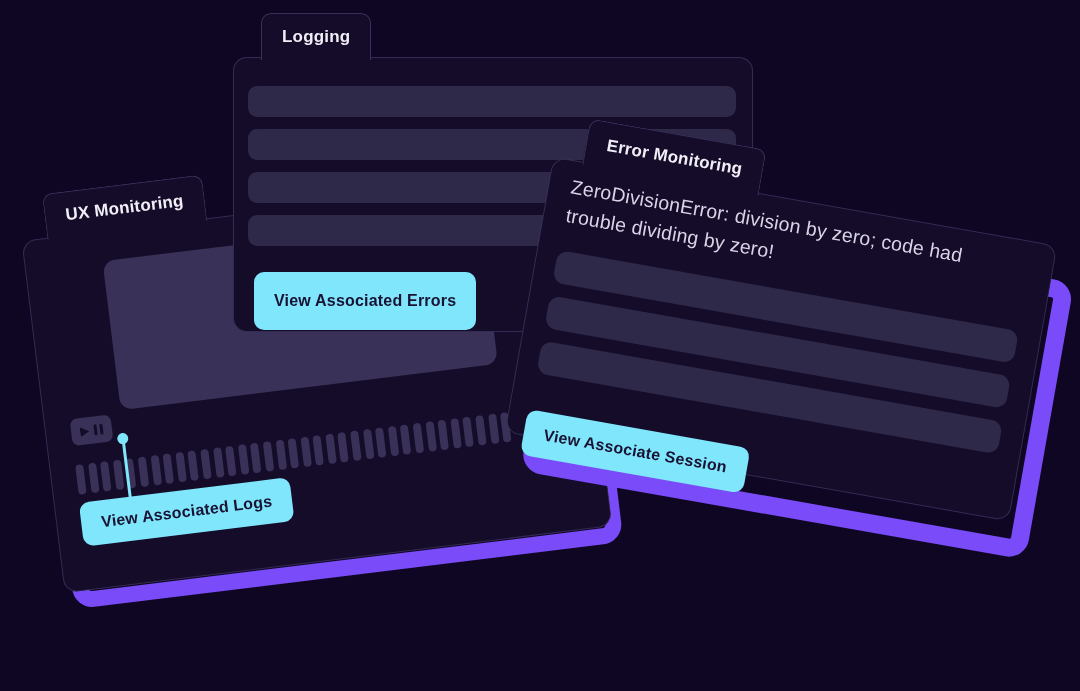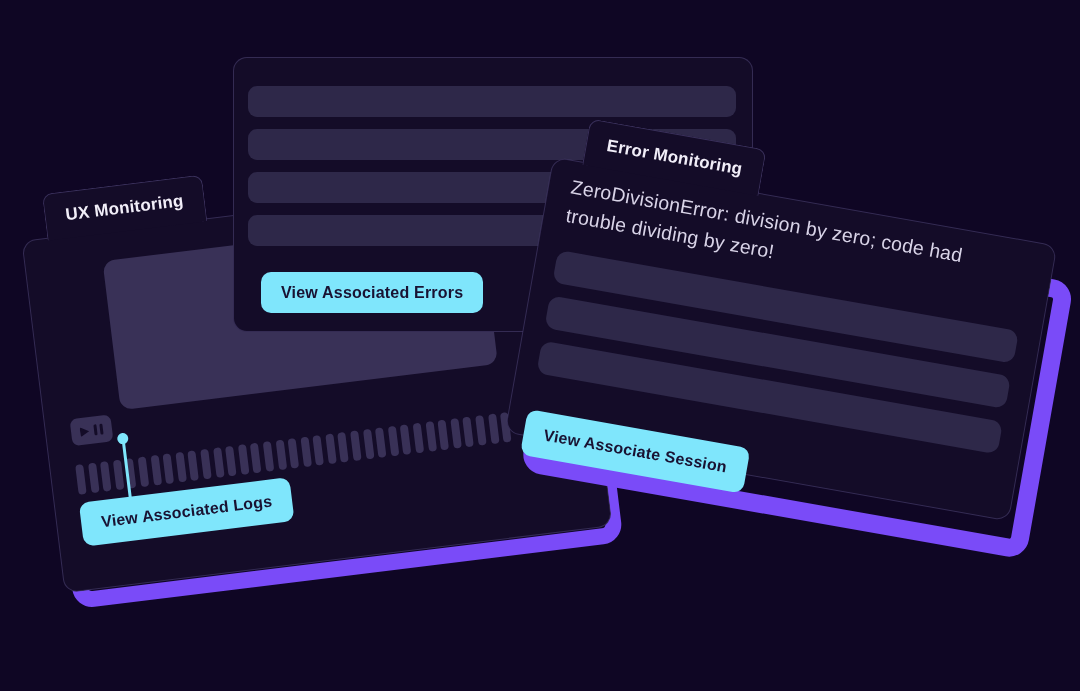--- a/index.html
+++ b/index.html
@@ -62,21 +62,21 @@
   .playhead{position:absolute;left:70px;top:202px;width:11px;height:74px;z-index:2;cursor:grab;}
   .playhead::before{content:"";position:absolute;left:0;top:0;width:11px;height:11px;
     border-radius:50%;background:var(--cyan,#7fe6fc);}
   .playhead::after{content:"";position:absolute;left:50%;transform:translateX(-50%);
     top:9px;bottom:0;width:3.5px;border-radius:3px;background:var(--cyan,#7fe6fc);}
   .card-ux .cta{left:24px;top:266px;height:44px;}
   
   .card-logging{left:233px;top:57px;width:520px;height:275px;}
   .card-logging .tab{left:28px;top:-44px;}
   .card-logging .lines{left:14px;right:16px;top:28px;gap:12px;}
-  .card-logging .cta{left:27px;top:214px;height:41px;}
+  .card-logging .cta{left:20px;top:214px;height:58px;}
   
   .card-error{left:525px;top:199px;width:512px;height:280px;transform:rotate(10deg);}
   .card-error .tab{left:30px;top:-44px;}
   .message{
     position:absolute;left:22px;top:11px;width:480px;z-index:2;
     color:var(--text-msg,#d8d3e7);font-size:19.5px;line-height:1.5;letter-spacing:.2px;
   }
   .card-error .lines{left:20px;right:22px;top:90px;gap:13px;}
   .card-error .line{height:33px;border-radius:11px;}
   .card-error .cta{left:18px;top:252px;height:46px;}
@@ -144,20 +144,23 @@
   <section class="card card-logging">
     <div class="body">
       <div class="lines">
         <div class="line"></div>
       <div class="line"></div>
           <div class="line"></div>
           <div class="line"></div>
         </div>
       <button class="cta">View Associated Errors</button>
     </div>
+    <div class="tab">
+      <span>Logging</span>
+    </div>
   </section>
 
   <section class="card card-error">
     <div class="body">
       <div class="message">
         <div>ZeroDivisionError: division by zero; code had</div>
         <div>trouble dividing by zero!</div>
       </div>
       <div class="lines">
         <div class="line"></div>

